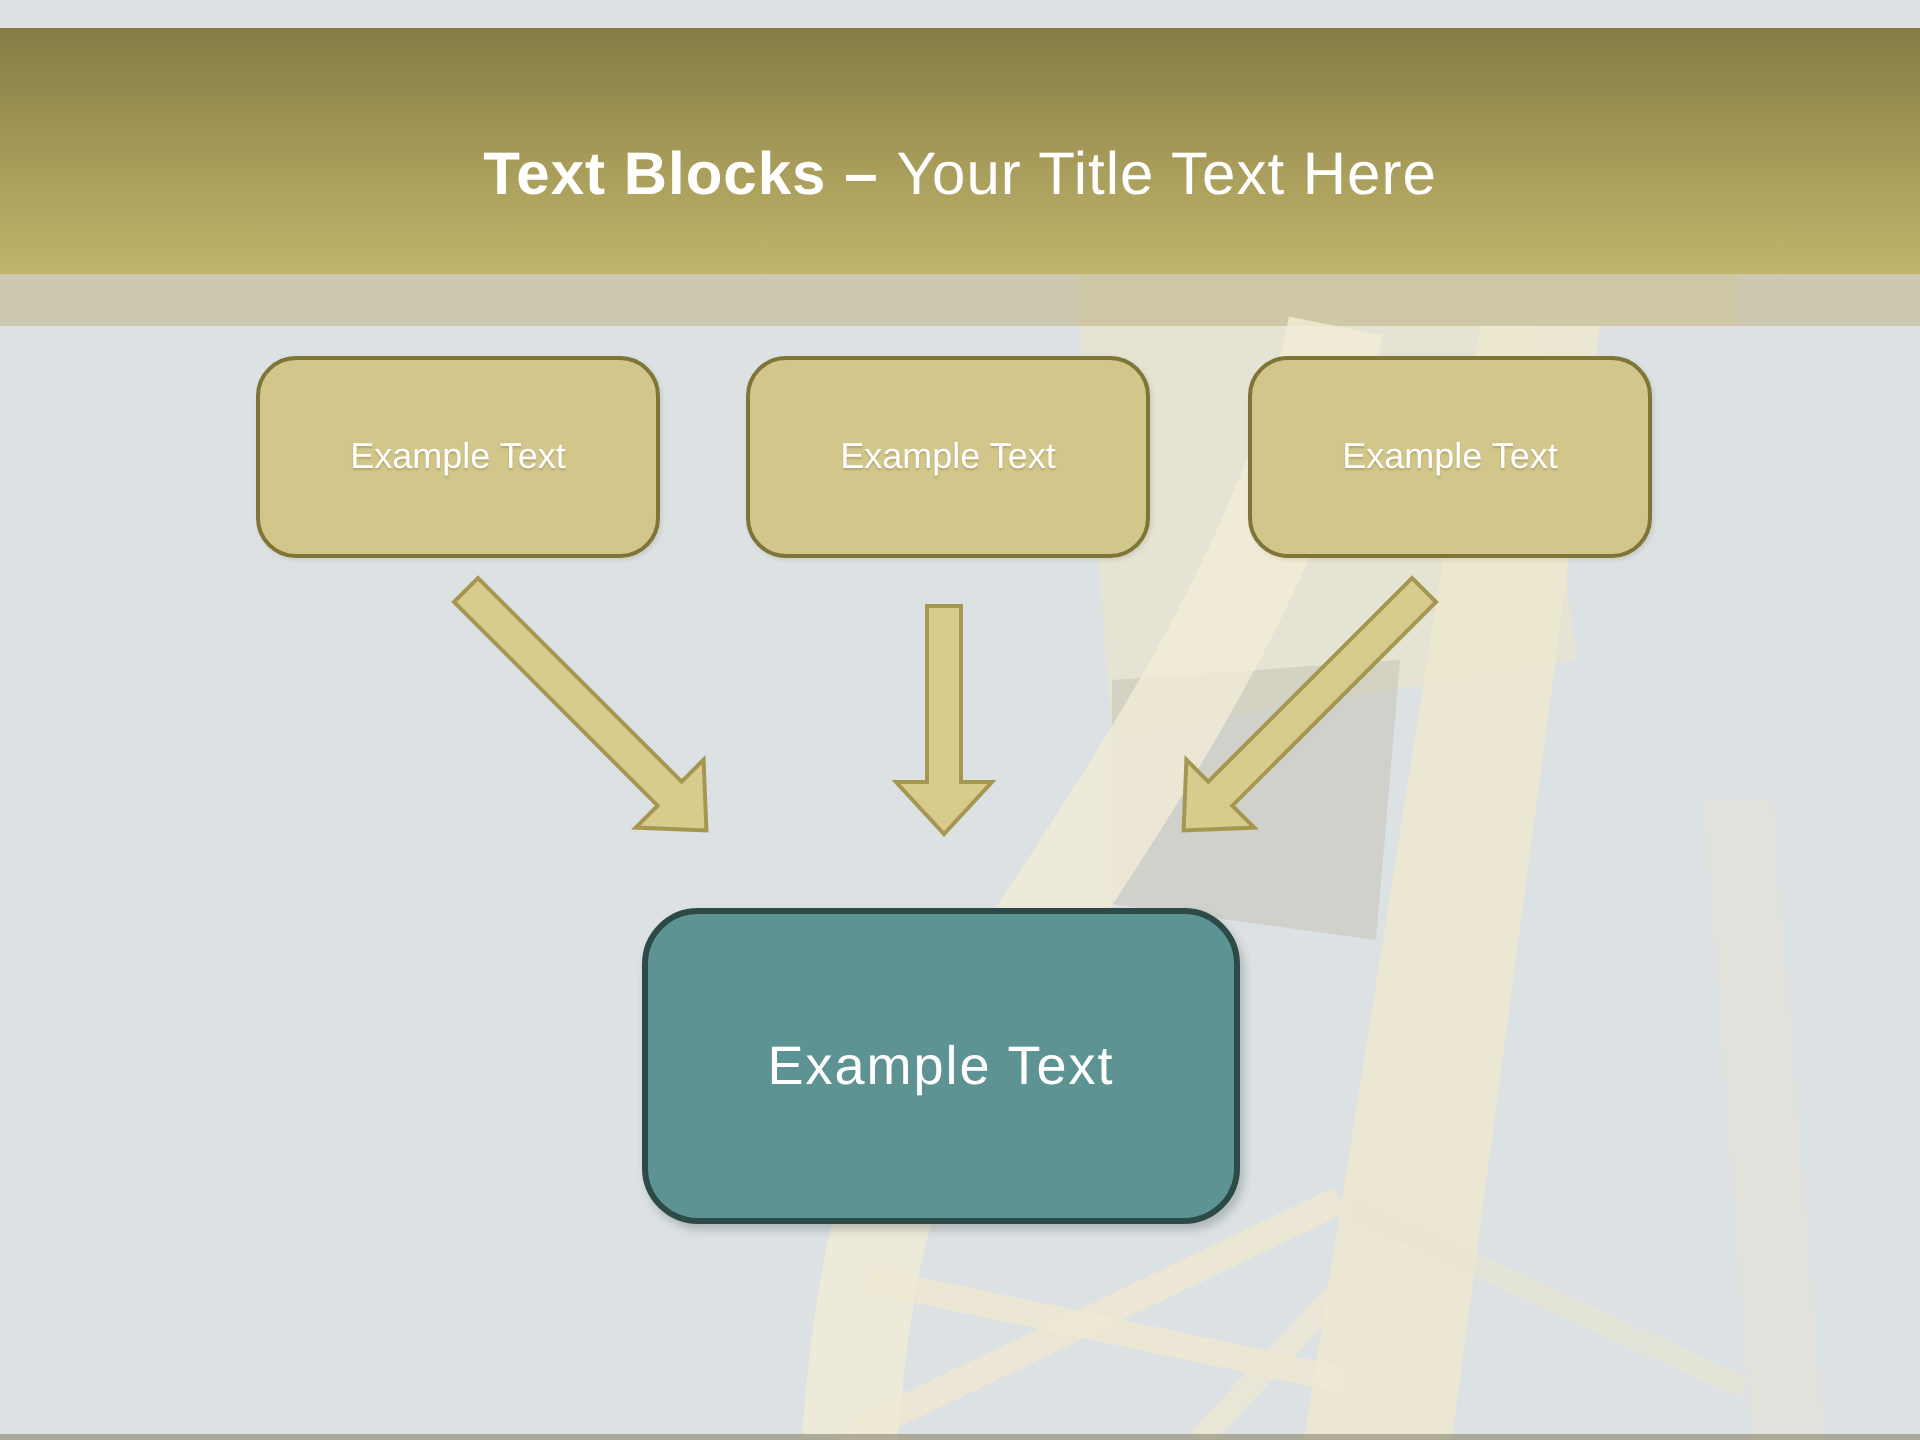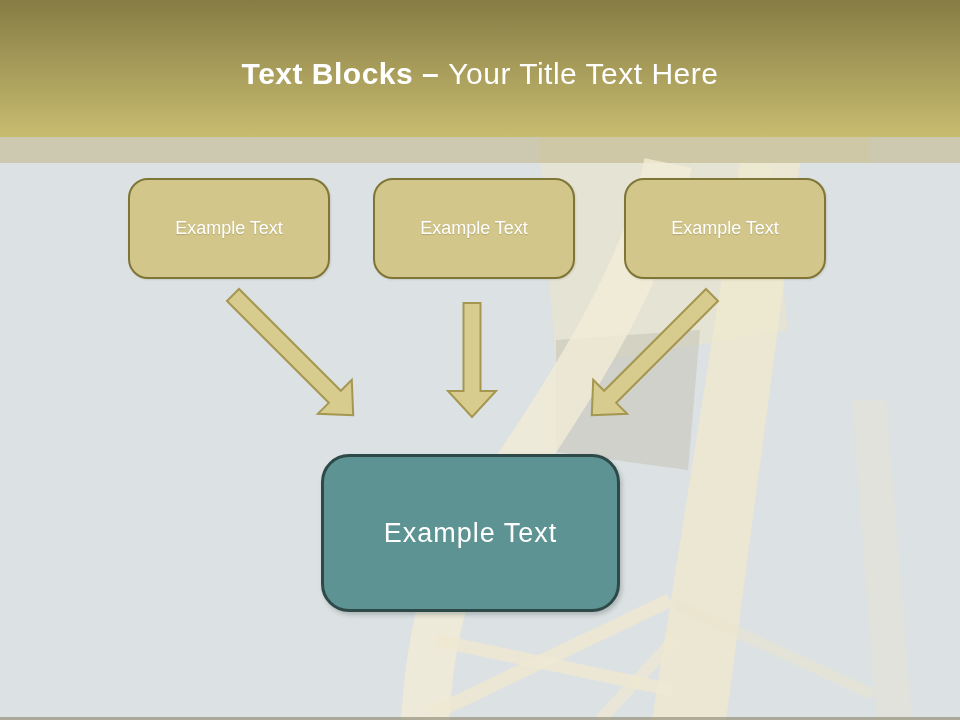--- a/index.html
+++ b/index.html
@@ -6,21 +6,21 @@
   .slide {
     position: relative;
     width: 960px; height: 720px;
     overflow: hidden;
     background: var(--canvas_background, #dce1e3);
     font-family: "Liberation Sans", sans-serif;
   }
 
   
   .header {
-    position: absolute; left:0; top:0; width:960px; height:137px;
+    position: absolute; left:0; top:14px; width:960px; height:137px;
     background: linear-gradient(to bottom,
       var(--header_gradient_top, #867c44),
       var(--header_gradient_bottom, #c8bc70));
   }
   .header-title {
     position:absolute; left:0; top:0; width:100%;
     padding-top:56px;
     text-align:center;
     color: var(--title_text, #ffffff);
     font-size:30px; line-height:36px;

